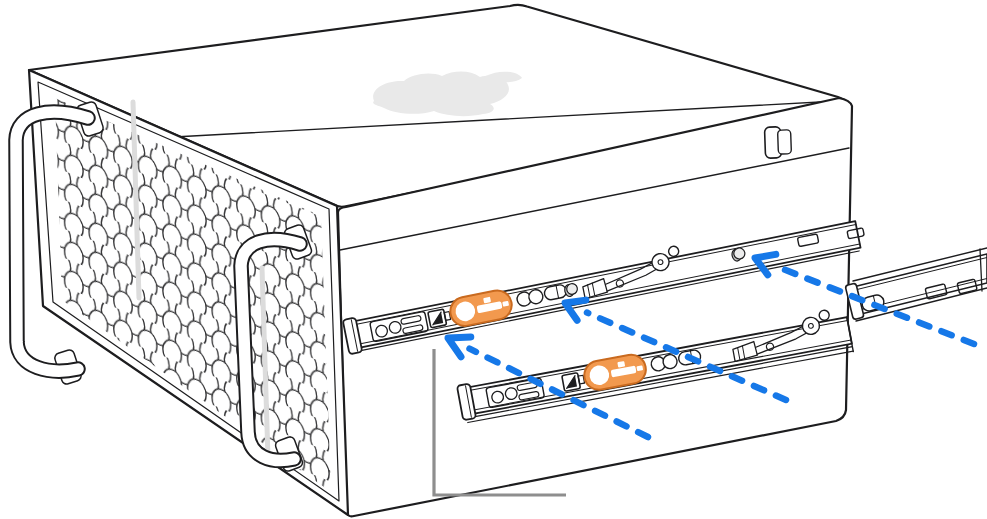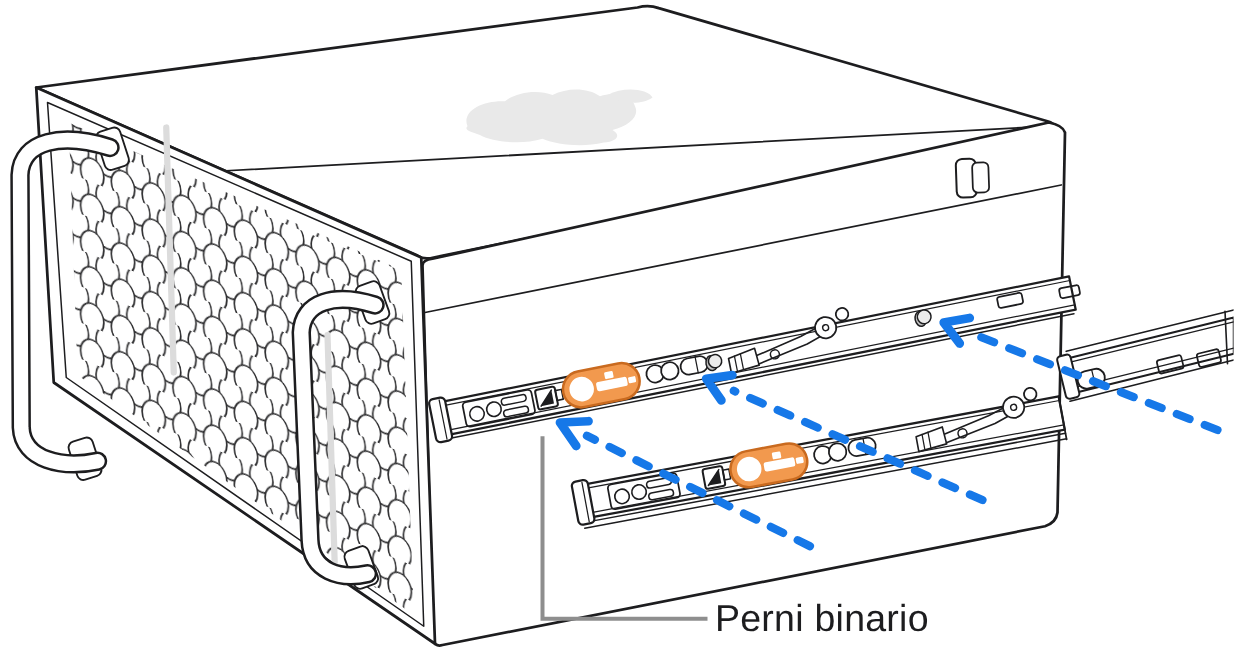--- a/index.html
+++ b/index.html
@@ -224,14 +224,13 @@
   <g>
     <path class="blue" stroke-width="6.5" stroke-dasharray="11 13" d="M 786,400 L 587,312.6"></path>
     <path class="blue" stroke-width="7" d="M 585.9,300.1 L 565,303 L 577.1,320.3"></path>
   </g>
   <g>
     <path class="blue" stroke-width="6.5" stroke-dasharray="11 13" d="M 974,344 L 777.3,266.8"></path>
     <path class="blue" stroke-width="7" d="M 775.8,254.4 L 755,258 L 767.8,274.8"></path>
   </g>
 </svg>
 
-<div class="label">Perni binario</div>
 </div>
 
 </body></html>

